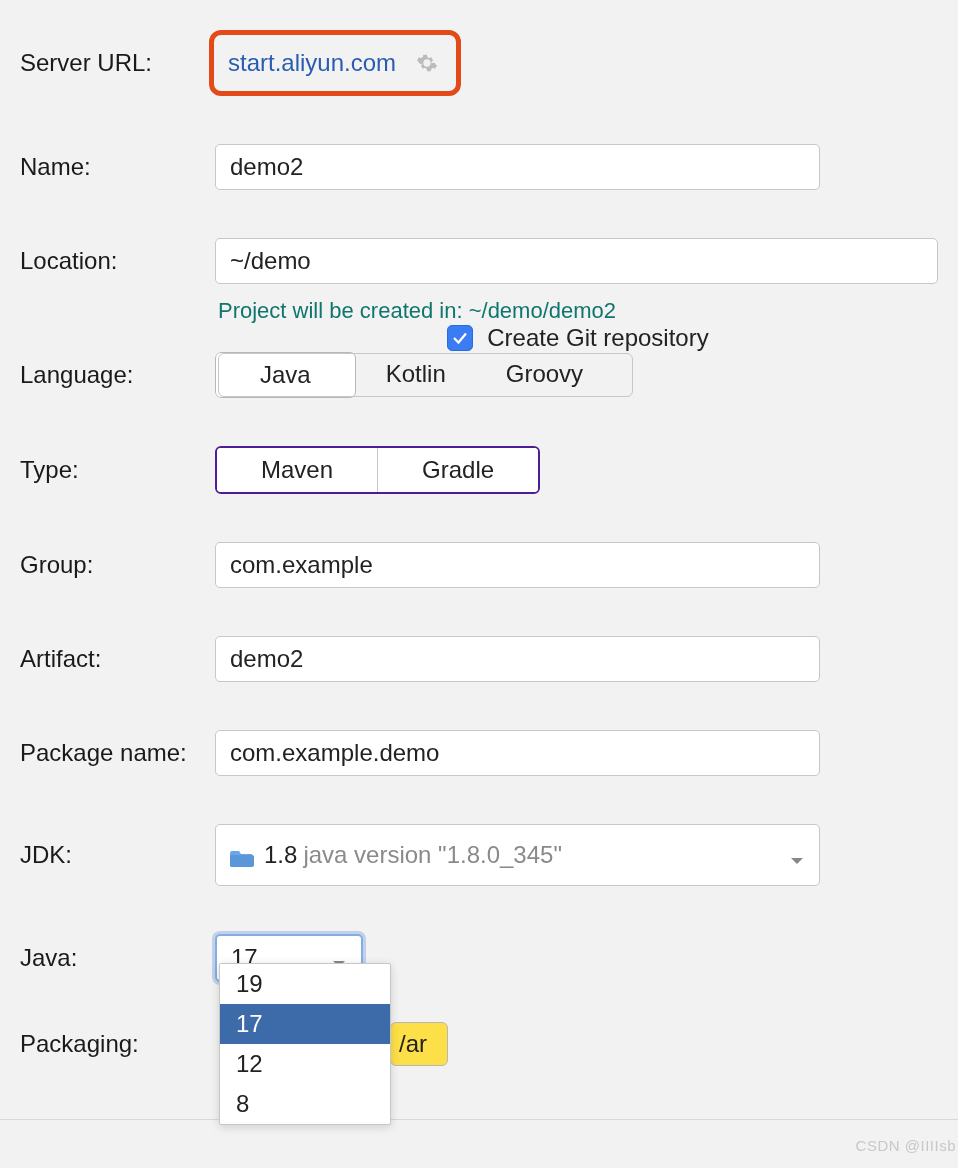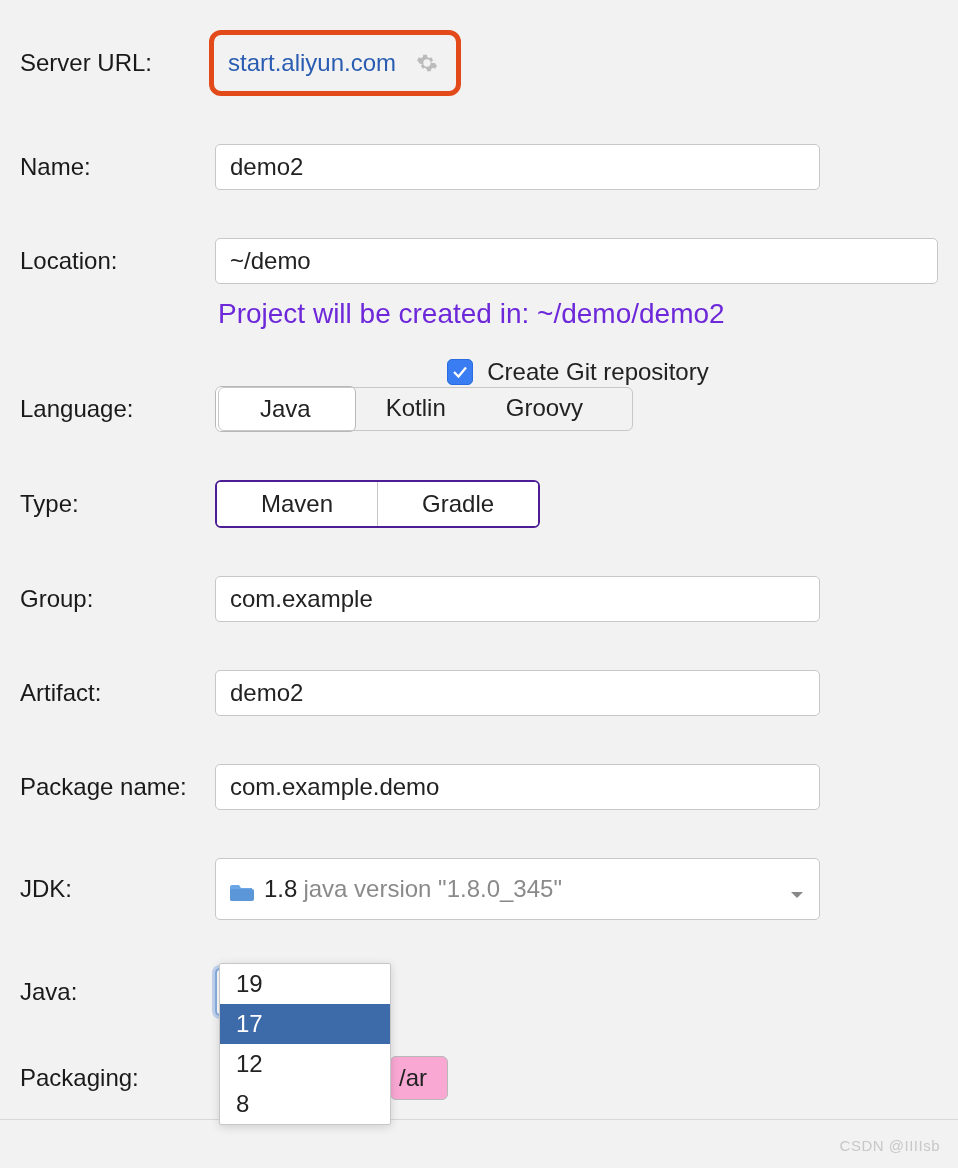--- a/index.html
+++ b/index.html
@@ -46,24 +46,23 @@
   background: #fff;
   border: 1px solid #c7c7c7;
   border-radius: 5px;
   padding: 8px 14px;
   font-size: 24px;
   color: #222;
   font-family: inherit;
 }
 .text-input.wide { max-width: 605px; }
 .hint {
-  color: #6d28d9;
-  font-size: 28px;
+  color: #0f766e;
+  font-size: 22px;
   margin-left: 198px;
-  margin-bottom: 28px;
 }
 .checkbox-row {
   display: flex;
   align-items: center;
   margin-left: 198px;
   justify-content: center;
 }
 .checkbox {
   width: 26px; height: 26px;
   border-radius: 5px;
@@ -142,31 +141,31 @@
 }
 .dd-item.sel { background: #3d6aa8; color: #fff; }
 .packaging-behind {
   position: absolute;
   left: 370px;
   height: 44px;
   display: flex; align-items: center;
   border: 1px solid #b8b8b8;
   border-radius: 6px;
   padding: 0 20px 0 8px;
-  background: #f9a8d4;
+  background: #fde047;
 }
 .bottom-line {
   position: absolute;
   left: 0; right: 0;
   bottom: 48px;
   border-bottom: 1px solid #d8d8d8;
 }
 .watermark {
   position: absolute;
-  right: 18px;
+  right: 2px;
   bottom: 14px;
   font-size: 15px;
   color: #c8c8c8;
   letter-spacing: 0.5px;
 }
 </style>
 </head>
 <body>
 
 <div class="row">

